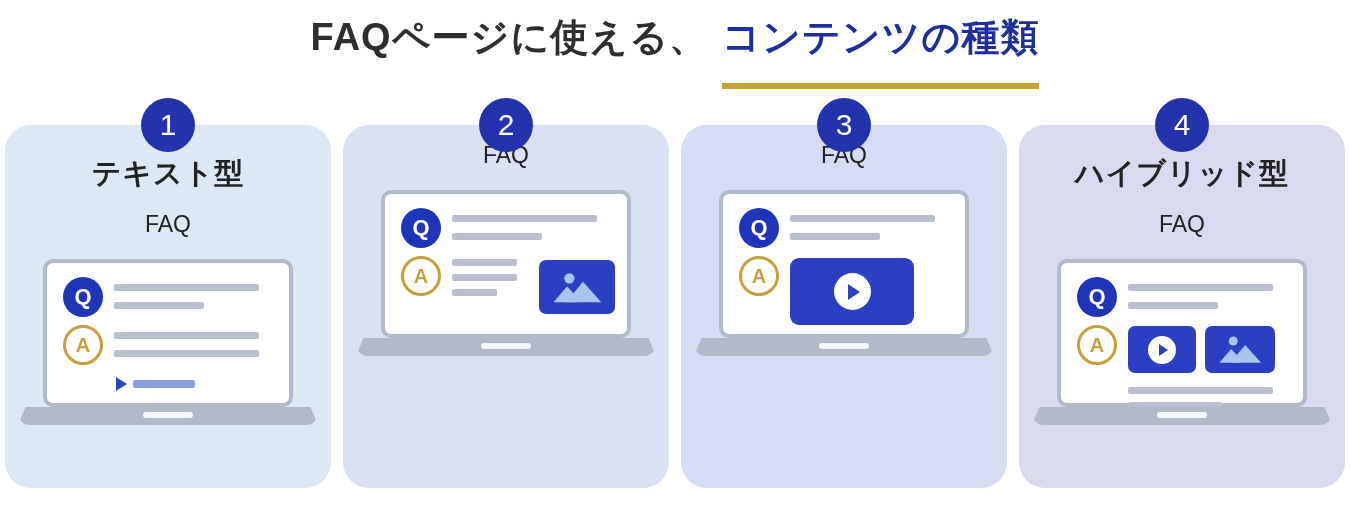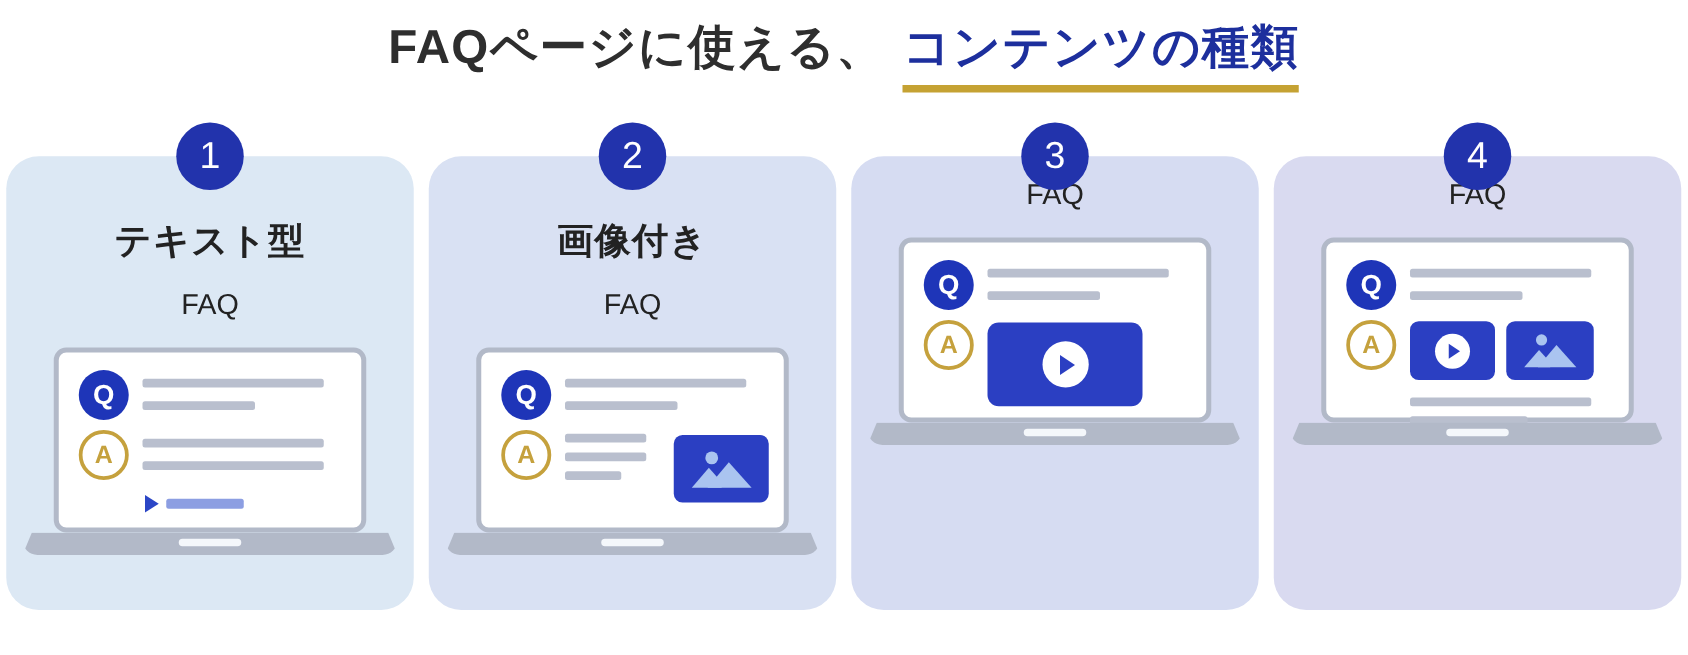--- a/index.html
+++ b/index.html
@@ -8,21 +8,21 @@
 
   
   .page-title {
     padding-top:12px; text-align:center;
     font-size:38px; font-weight:bold; letter-spacing:1px;
     color:var(--title-text);
   }
   .page-title .hl {
     color:var(--title-highlight);
     border-bottom:6px solid var(--title-underline);
-    padding-bottom:5px;
+    padding-bottom:20px;
     display:inline-block;
     margin-left:14px;
   }
 
   
   .cards {
     position:absolute; top:125px; left:5px; right:5px;
     display:flex; gap:12px;
   }
   .card {
@@ -33,21 +33,21 @@
   .card:nth-child(2){ background:var(--card-bg-1); }
   .card:nth-child(3){ background:var(--card-bg-2); }
   .card:nth-child(4){ background:var(--card-bg-3); }
 
   .num-badge {
     position:absolute; top:-27px; left:50%; transform:translateX(-50%);
     width:54px; height:54px; border-radius:50%;
     background:var(--badge-bg); color:var(--badge-text);
     font-size:30px; display:flex; align-items:center; justify-content:center;
   }
-  .card-title { margin-top:48px; font-size:29px; font-weight:bold; color:var(--card-title-text); letter-spacing:1px; }
+  .card-title { margin-top:29px; font-size:29px; font-weight:bold; color:var(--card-title-text); letter-spacing:1px; }
   .card-subtitle { margin-top:17px; font-size:23px; color:var(--card-title-text); }
 
   
   .laptop { margin-top:21px; }
   .screen {
     width:250px; height:148px; margin:0 auto;
     background:var(--screen-bg);
     border:4px solid var(--laptop-gray);
     border-radius:10px;
     padding:14px 12px 0 16px;
@@ -159,21 +159,20 @@
           <div class="arrow"></div>
           <div class="link-line"></div>
         </div>
       </div>
       <div class="base"></div>
     </div>
   </div>
 
   <div class="card">
     <div class="num-badge">2</div>
-    <div class="card-title">画像付き</div>
     <div class="card-subtitle">FAQ</div>
     <div class="laptop">
       <div class="screen">
         <div class="row">
           <div class="qbadge">Q</div>
           <div class="lines">
             <div class="line w145"></div>
             <div class="line w90"></div>
           </div>
         </div>
@@ -217,20 +216,21 @@
             </div>
           </div>
         </div>
       </div>
       <div class="base"></div>
     </div>
   </div>
 
   <div class="card">
     <div class="num-badge">4</div>
+    <div class="card-title">ハイブリッド型</div>
     <div class="card-subtitle">FAQ</div>
     <div class="laptop">
       <div class="screen">
         <div class="row">
           <div class="qbadge">Q</div>
           <div class="lines">
             <div class="line w145"></div>
             <div class="line w90"></div>
           </div>
         </div>

